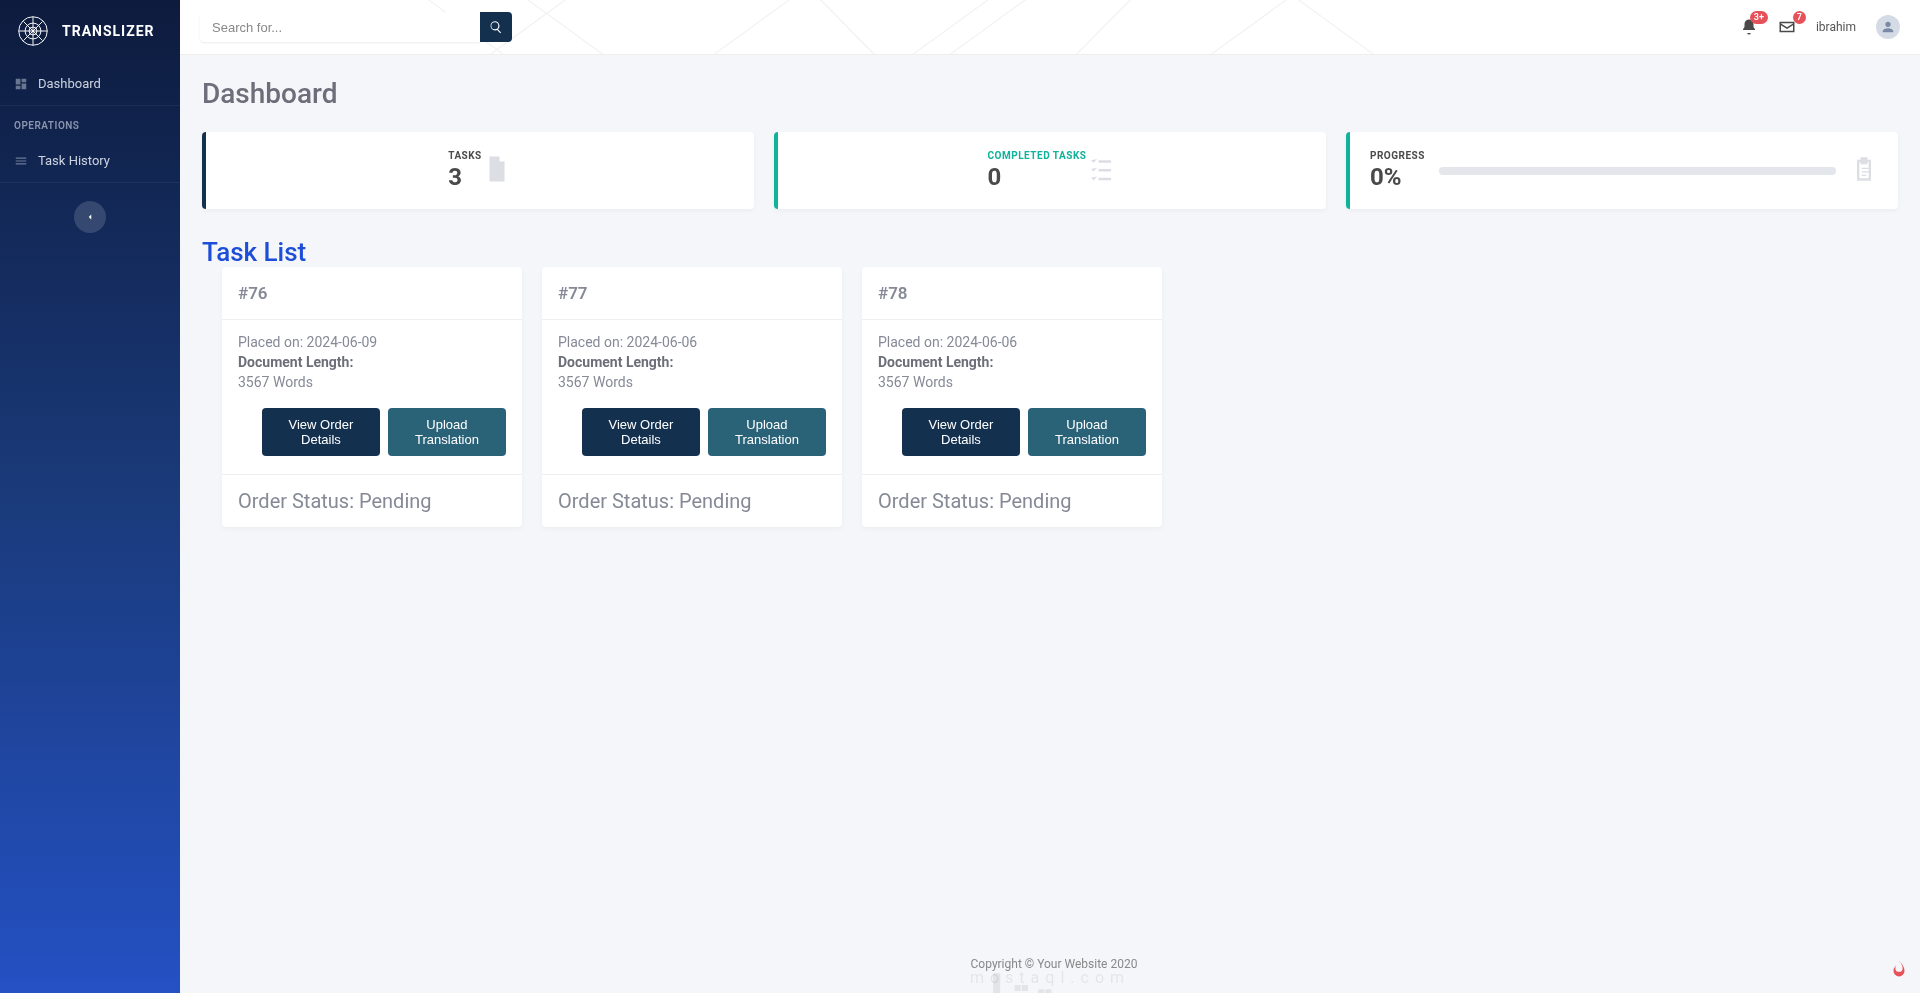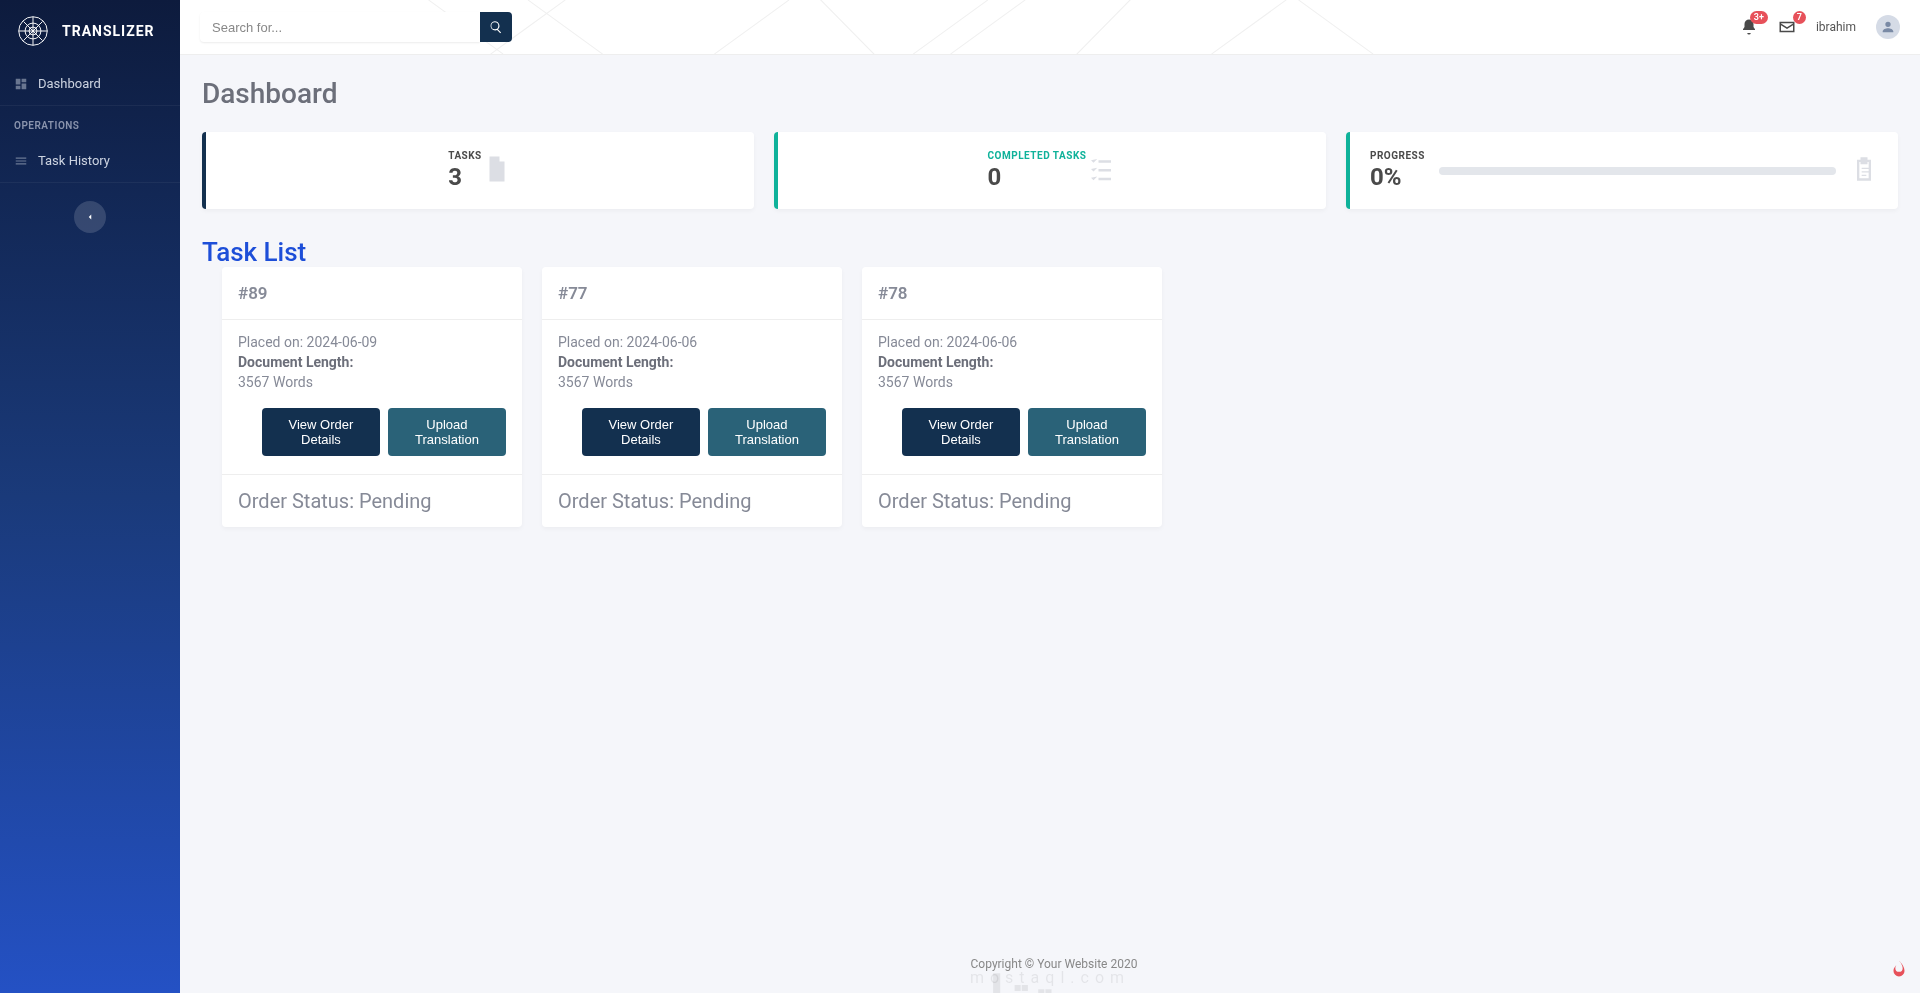--- a/index.html
+++ b/index.html
@@ -198,21 +198,21 @@
                 <path d="M9 2h6v2h3v18H6V4h3V2zm0 4H8v14h8V6h-1v2H9V6zm1 5h6v1h-6v-1zm0 3h6v1h-6v-1zm0 3h4v1h-4v-1z"></path>
               </svg>
           </span>
         </div>
       </div>
 
       <h2 class="section-title">Task List</h2>
 
       <div class="task-row" id="task-row">
           <div class="task-card">
-    <div class="task-head">#89</div>
+    <div class="task-head">#76</div>
     <div class="task-body">
       <div class="task-line">Placed on: 2024-06-09</div>
       <div class="task-line strong">Document Length:</div>
       <div class="task-line">3567 Words</div>
       <div class="task-actions">
         <button class="task-btn">View Order Details</button>
         <button class="task-btn secondary">Upload Translation</button>
       </div>
     </div>
     <div class="task-foot">Order Status: Pending</div>

